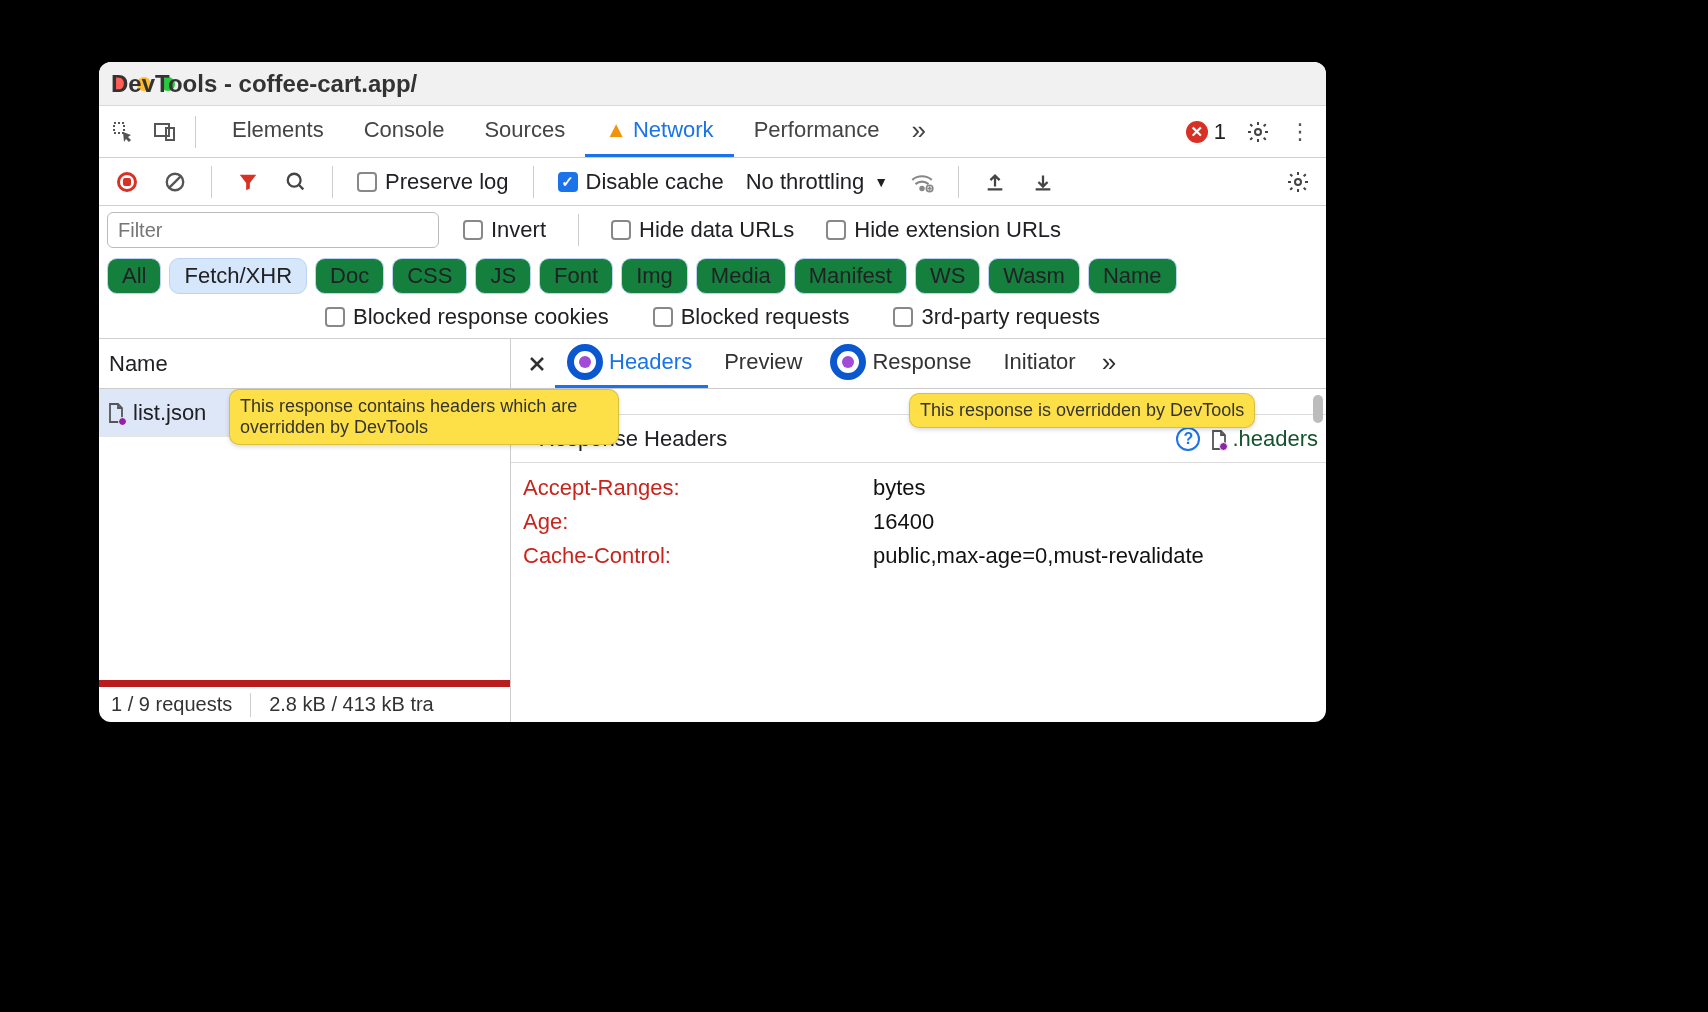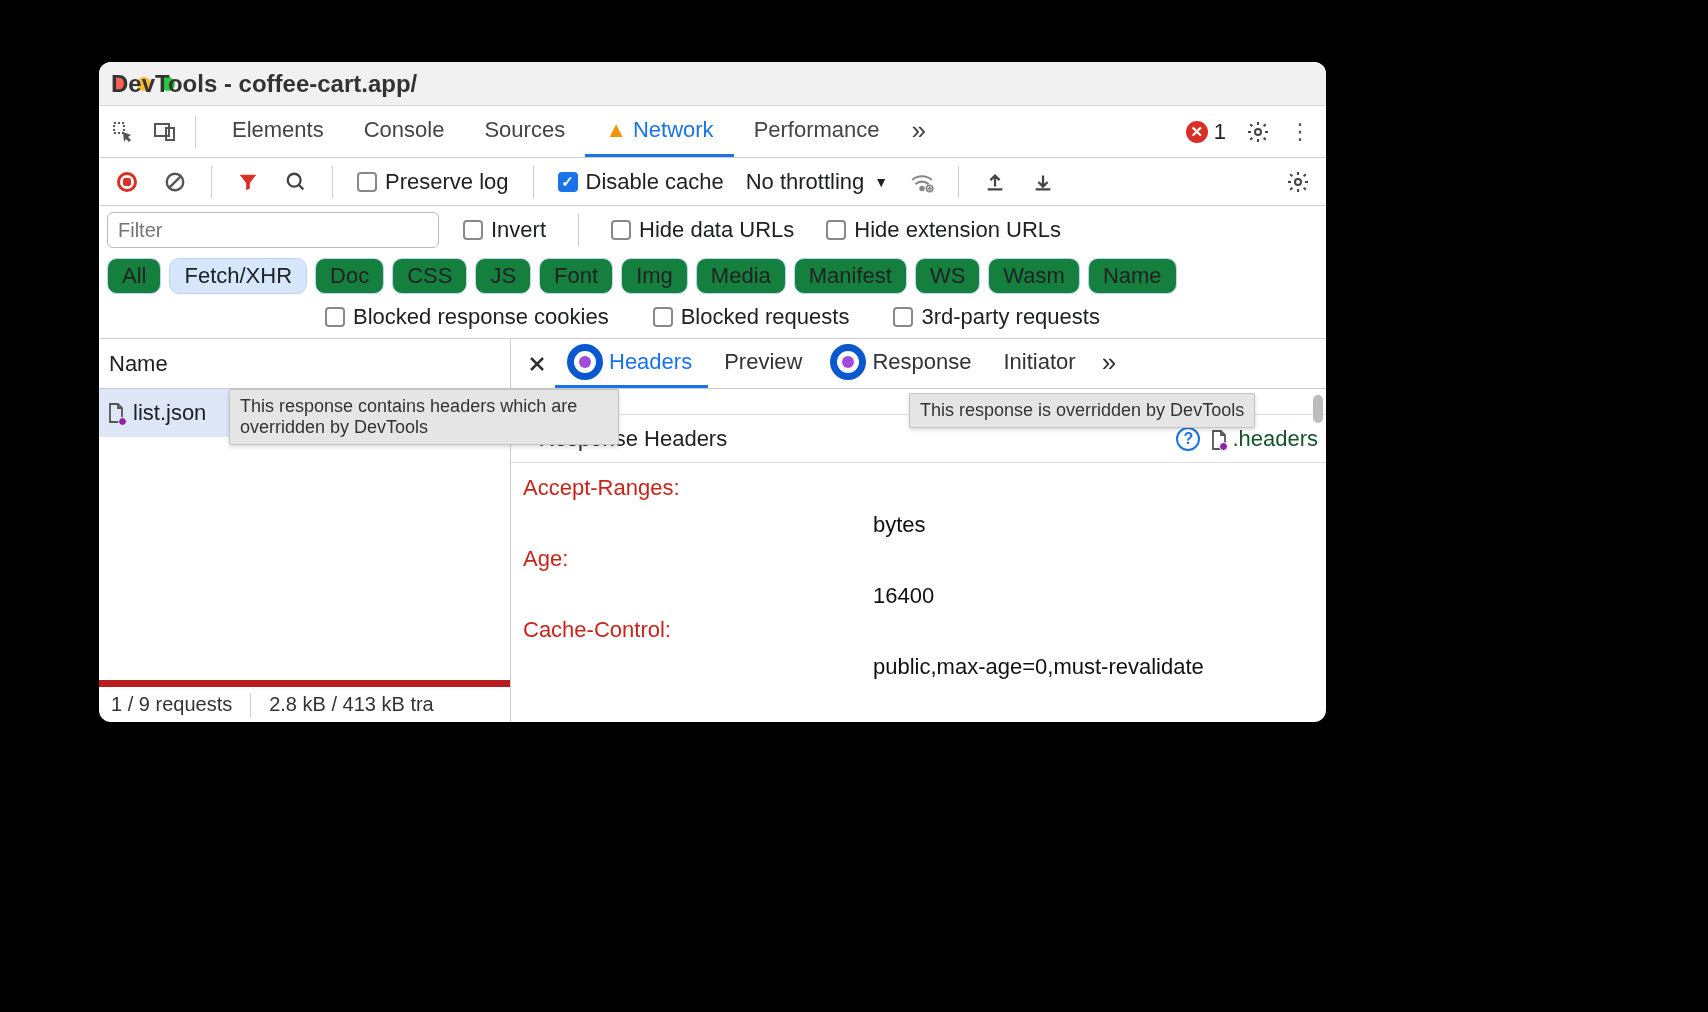--- a/index.html
+++ b/index.html
@@ -146,31 +146,31 @@
 }
 .section-header .tri { font-size: 14px; color:#555; margin-right:6px; }
 .section-header .title { font-size: 22px; }
 .section-header .sp { flex:1; }
 .section-header .help { width:24px; height:24px; border:2px solid #1a73e8; border-radius:50%; color:#1a73e8; display:flex; align-items:center; justify-content:center; font-size:16px; font-weight:700; margin-right:10px; cursor:pointer; }
 .section-header .hlink { color:#14532d; cursor:pointer; display:flex; align-items:center; gap:6px; }
 
 .headers-body { padding: 8px 0 8px 12px; font-family: Liberation Sans, sans-serif; font-size: 22px; }
 .hrow { display:flex; padding: 4px 0; }
 .hkey { color:#c8241c; width: 350px; }
-.hval { color:#111; flex:1; word-break: break-word; padding-right: 30px; margin-top: 37px;}
+.hval { color:#111; flex:1; word-break: break-word; padding-right: 30px;}
 
 
 .tooltip {
   position: absolute;
-  background: #e5e5e5;
+  background: #fde047;
   border: 1px solid rgba(0,0,0,0.14);
   padding: 6px 10px;
   font-size: 18px;
   color: #333;
-  border-radius: 2px;
+  border-radius: 10px;
   box-shadow: 0 2px 4px rgba(0,0,0,0.15);
   z-index: 20;
 }
 
 
 .scrollthumb {
   position: absolute; right: 3px; top: 56px; width: 10px; height: 28px;
   background: #bcbcbc; border-radius: 5px;
 }
 

